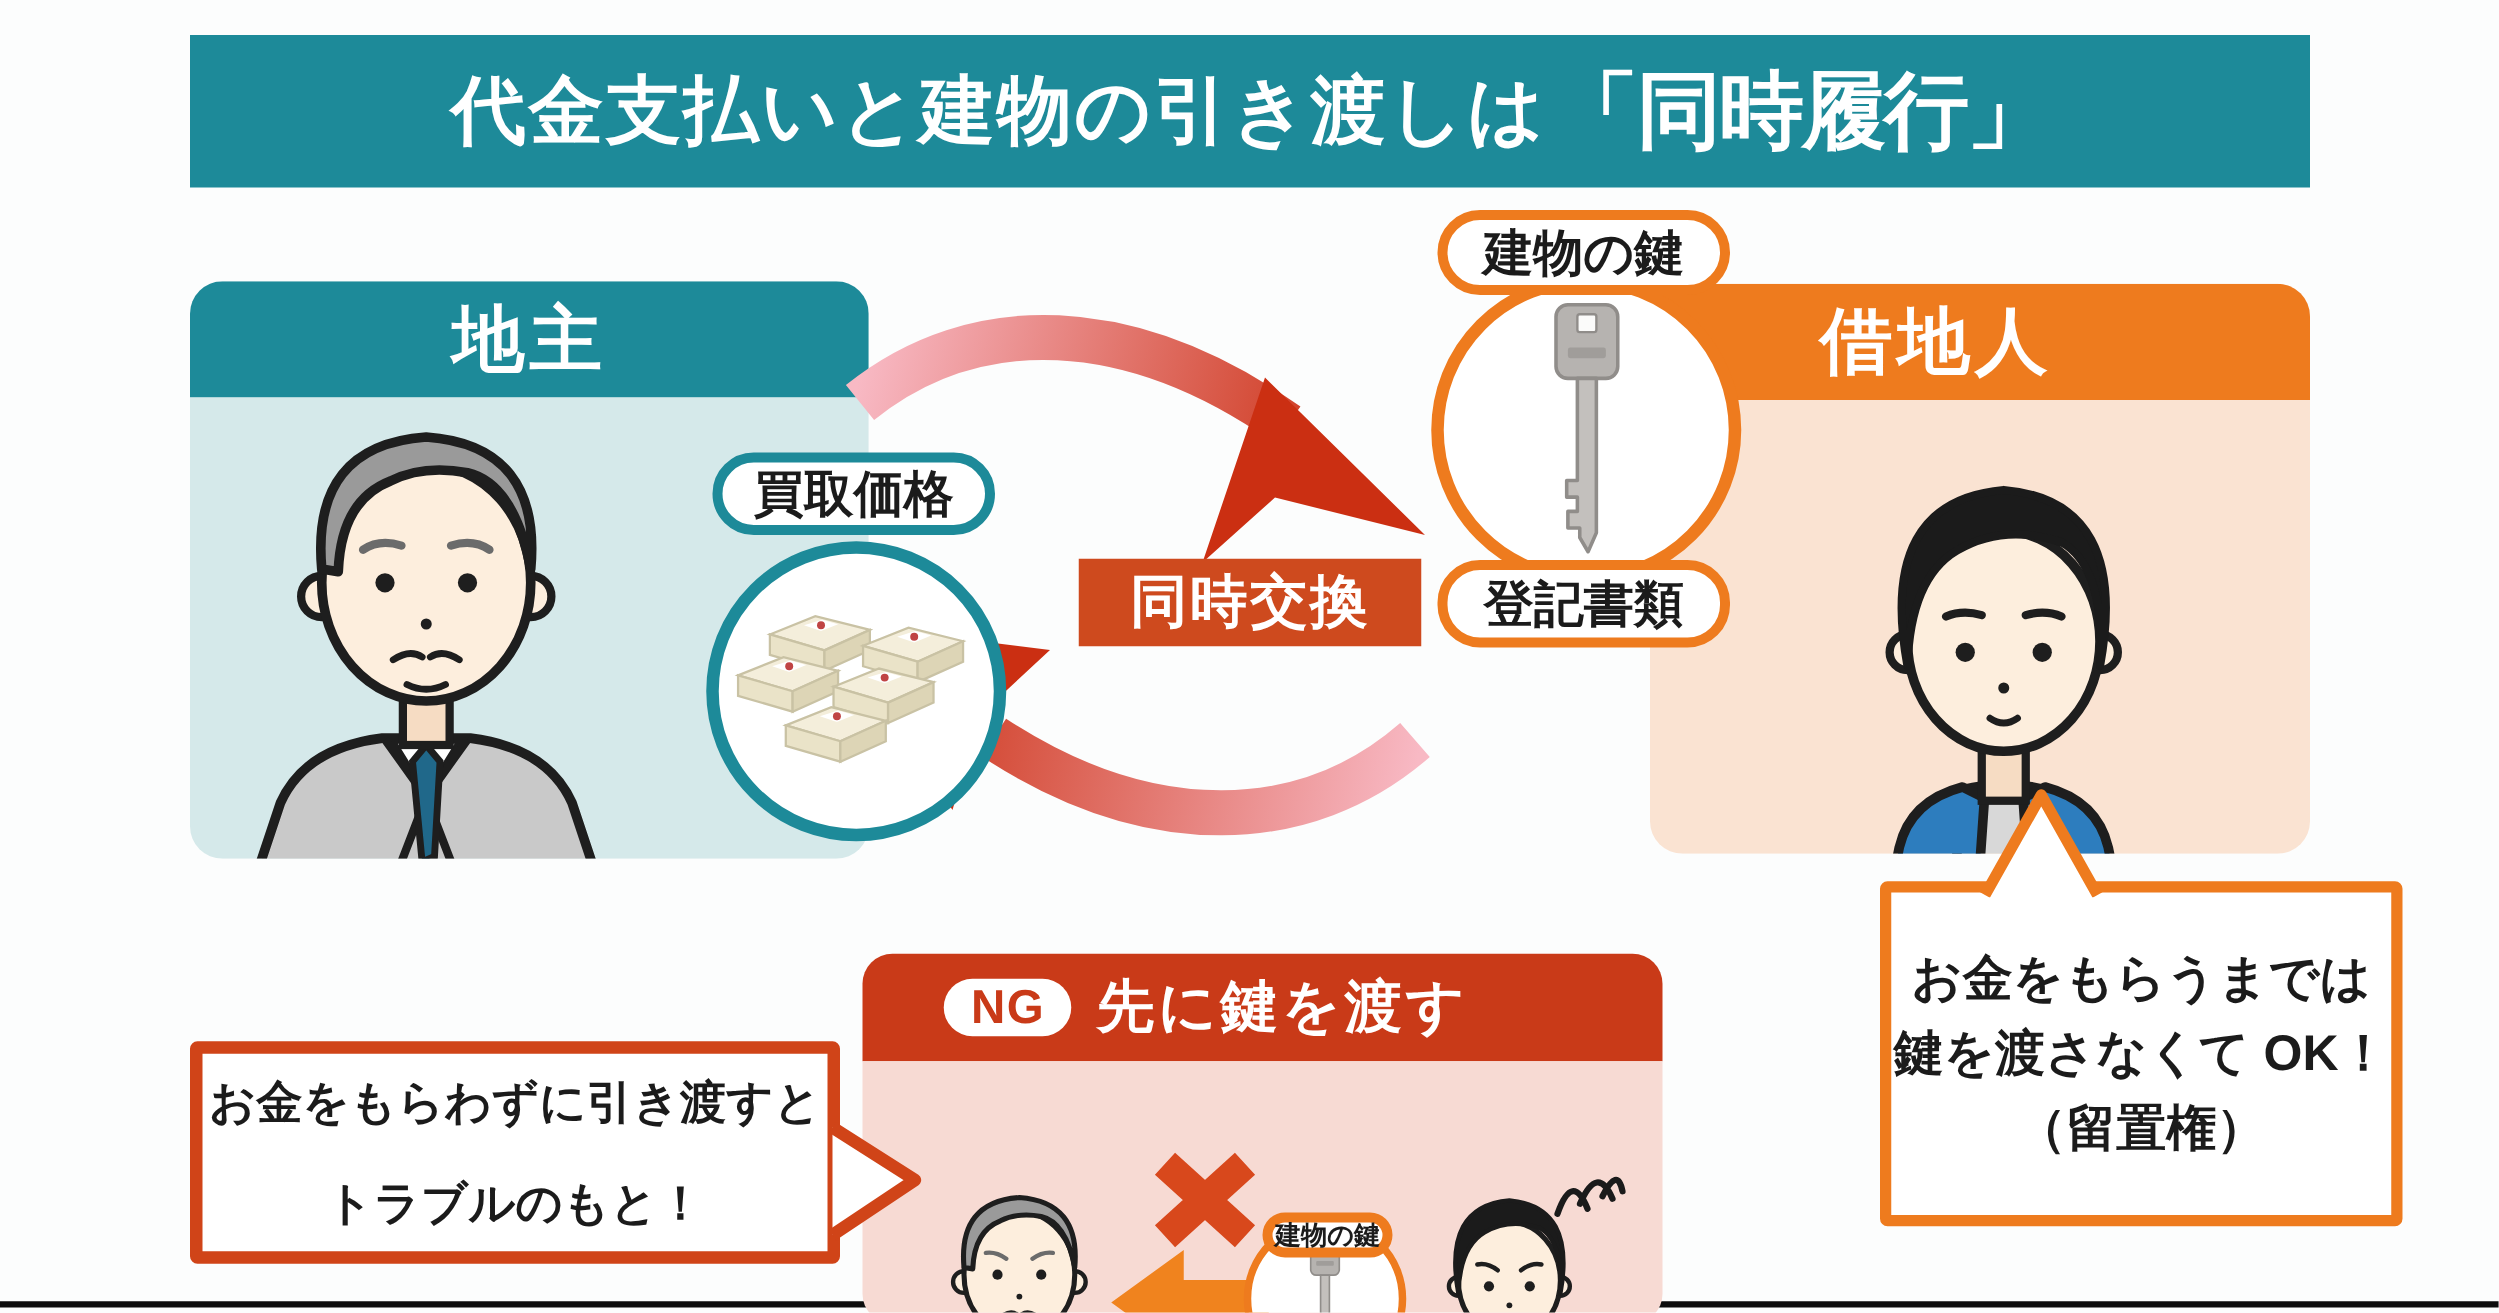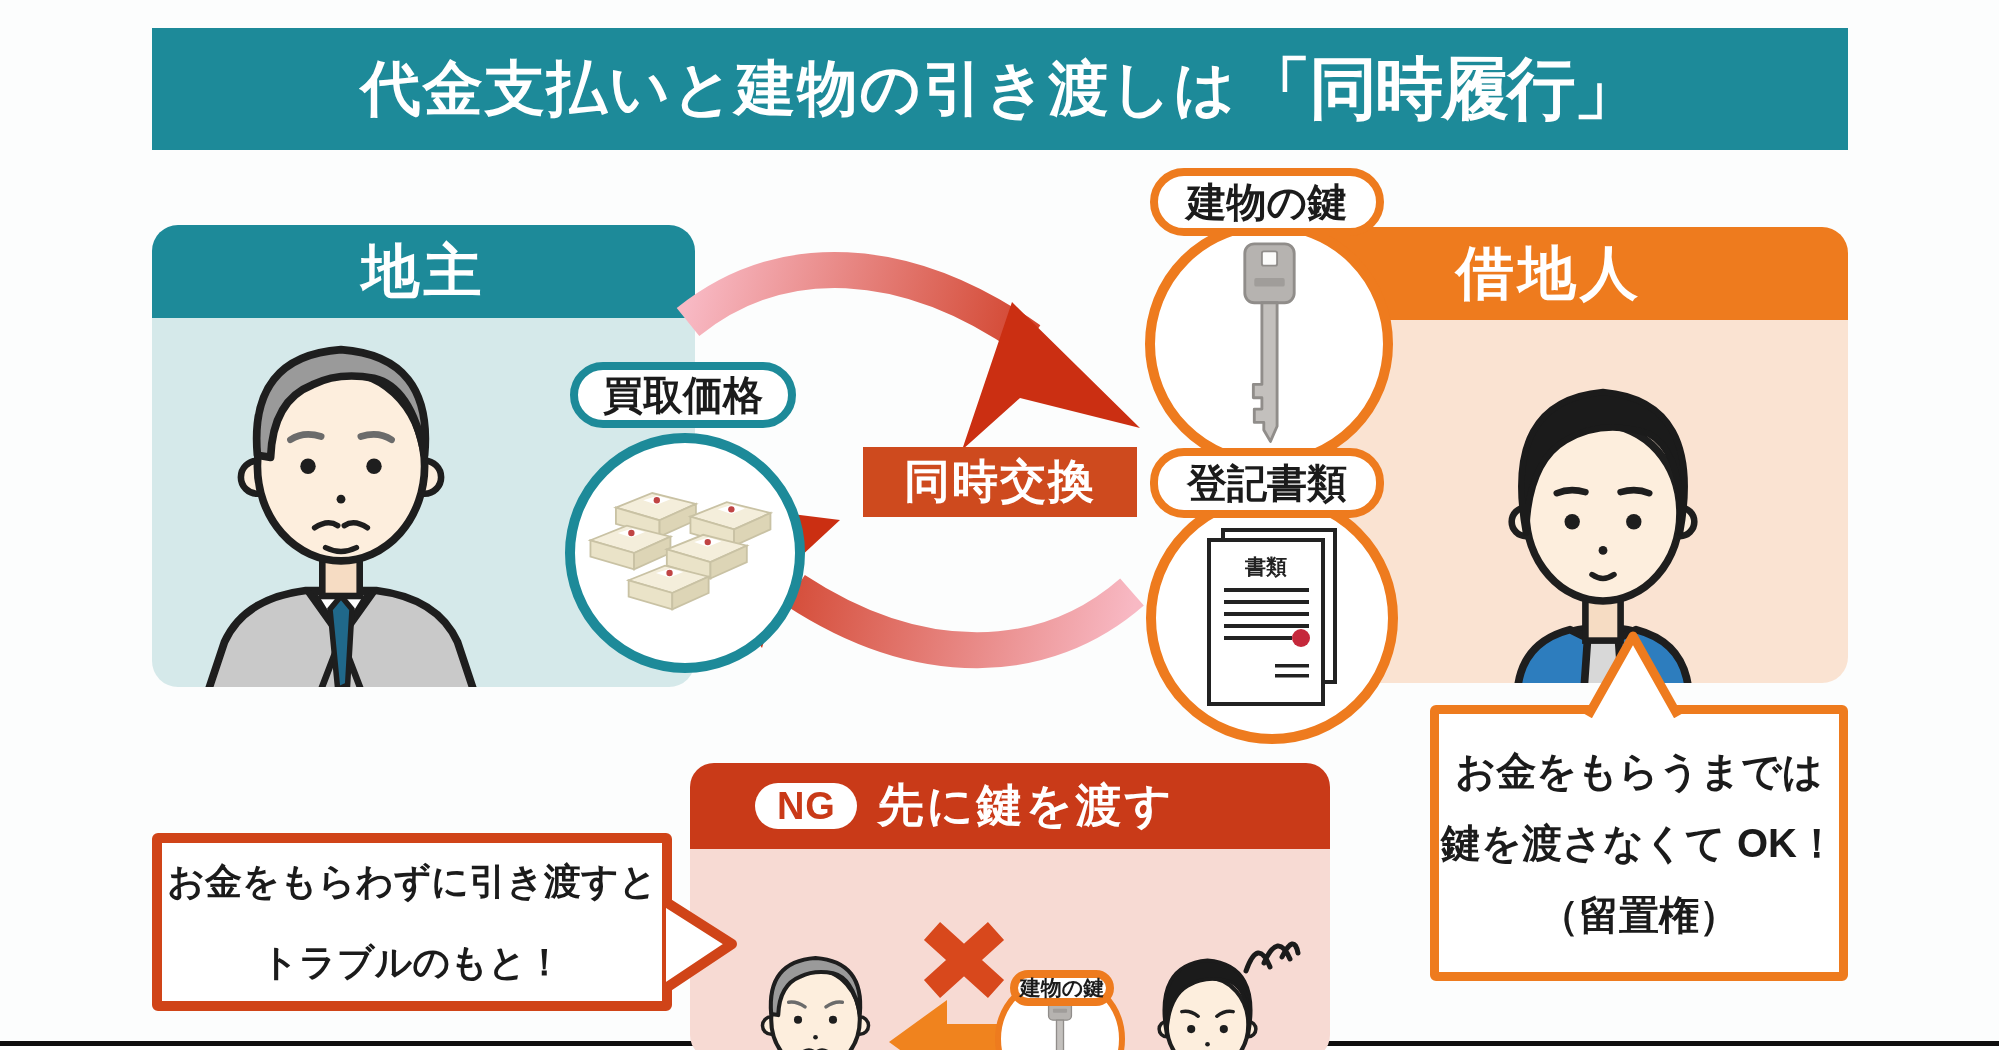--- a/index.html
+++ b/index.html
@@ -47,22 +47,22 @@
 
   
   .exchange-box{left:863px;top:447px;width:274px;height:70px;background:#ce4a1e;
     display:flex;align-items:center;justify-content:center;color:#fff;
     font-size:46px;font-weight:800;letter-spacing:2px;z-index:2;}
   .arrows{left:600px;top:240px;z-index:1;}
 
   
   .bubble{box-sizing:border-box;background:#fff;display:flex;flex-direction:column;
     align-items:center;justify-content:center;text-align:center;font-weight:800;color:#1b1b1b;}
-  .r-bubble{left:1430px;top:705px;width:418px;height:276px;border:9px solid #ee7b1e;
-    border-radius:6px;font-size:40px;line-height:1.5;z-index:6;gap:12px;}
+  .r-bubble{left:1504px;top:705px;width:418px;height:276px;border:9px solid #ee7b1e;
+    border-radius:6px;font-size:40px;line-height:1.5;z-index:6;}
   .l-bubble{left:152px;top:833px;width:520px;height:178px;border:10px solid #d04418;
     border-radius:6px;font-size:37px;line-height:1.5;z-index:6;gap:25px;}
   .pointer{z-index:7;}
 
   
   .ng{left:690px;top:763px;width:640px;height:277px;z-index:5;}
   .ng .hd{height:86px;background:#c93a18;border-radius:24px 24px 0 0;
     display:flex;align-items:center;justify-content:center;gap:20px;padding-right:90px;}
   .ng-badge{width:102px;height:46px;background:#fff;border-radius:23px;color:#c93a18;
     font-size:38px;font-weight:800;display:flex;align-items:center;justify-content:center;letter-spacing:1px;}
@@ -220,35 +220,20 @@
 
   <div class="abs circle orng-b key-circle">
     <svg width="95" height="209" viewBox="0 0 100 220">
       <use href="#key-shape"></use>
     </svg>
   </div>
   <div class="abs pill orng key-pill">
     <span>建物の鍵</span>
   </div>
 
-  <div class="abs circle orng-b docs-circle">
-    <svg width="150" height="185" viewBox="0 0 150 185">
-      <rect x="26" y="4" width="112" height="152" fill="#ffffff" stroke="#222222" stroke-width="4"></rect>
-      <rect x="12" y="14" width="114" height="164" fill="#ffffff" stroke="#222222" stroke-width="4"></rect>
-      <text x="69" y="48" text-anchor="middle" font-size="21" font-weight="700" fill="#222222">書類</text>
-      <rect x="27" y="62" width="85" height="4" fill="#222222"></rect>
-      <rect x="27" y="74" width="85" height="4" fill="#222222"></rect>
-      <rect x="27" y="86" width="85" height="4" fill="#222222"></rect>
-      <rect x="27" y="98" width="85" height="4" fill="#222222"></rect>
-      <rect x="27" y="110" width="68" height="4" fill="#222222"></rect>
-      <circle cx="104" cy="112" r="9" fill="#c5283b"></circle>
-      <rect x="78" y="138" width="34" height="3.5" fill="#222222"></rect>
-      <rect x="78" y="148" width="34" height="3.5" fill="#222222"></rect>
-    </svg>
-  </div>
   <div class="abs pill orng docs-pill">
     <span>登記書類</span>
   </div>
 
   <svg class="abs pointer" style="left:1578px;top:628px;" width="110" height="90" viewBox="0 0 110 90">
     <path d="M10,88 L55,8 L100,88" fill="#ffffff" stroke="#ee7b1e" stroke-width="9" stroke-linejoin="round"></path>
   </svg>
   <div class="abs bubble r-bubble">
     <div>お金をもらうまでは</div>
     <div>鍵を渡さなくて OK！</div>

